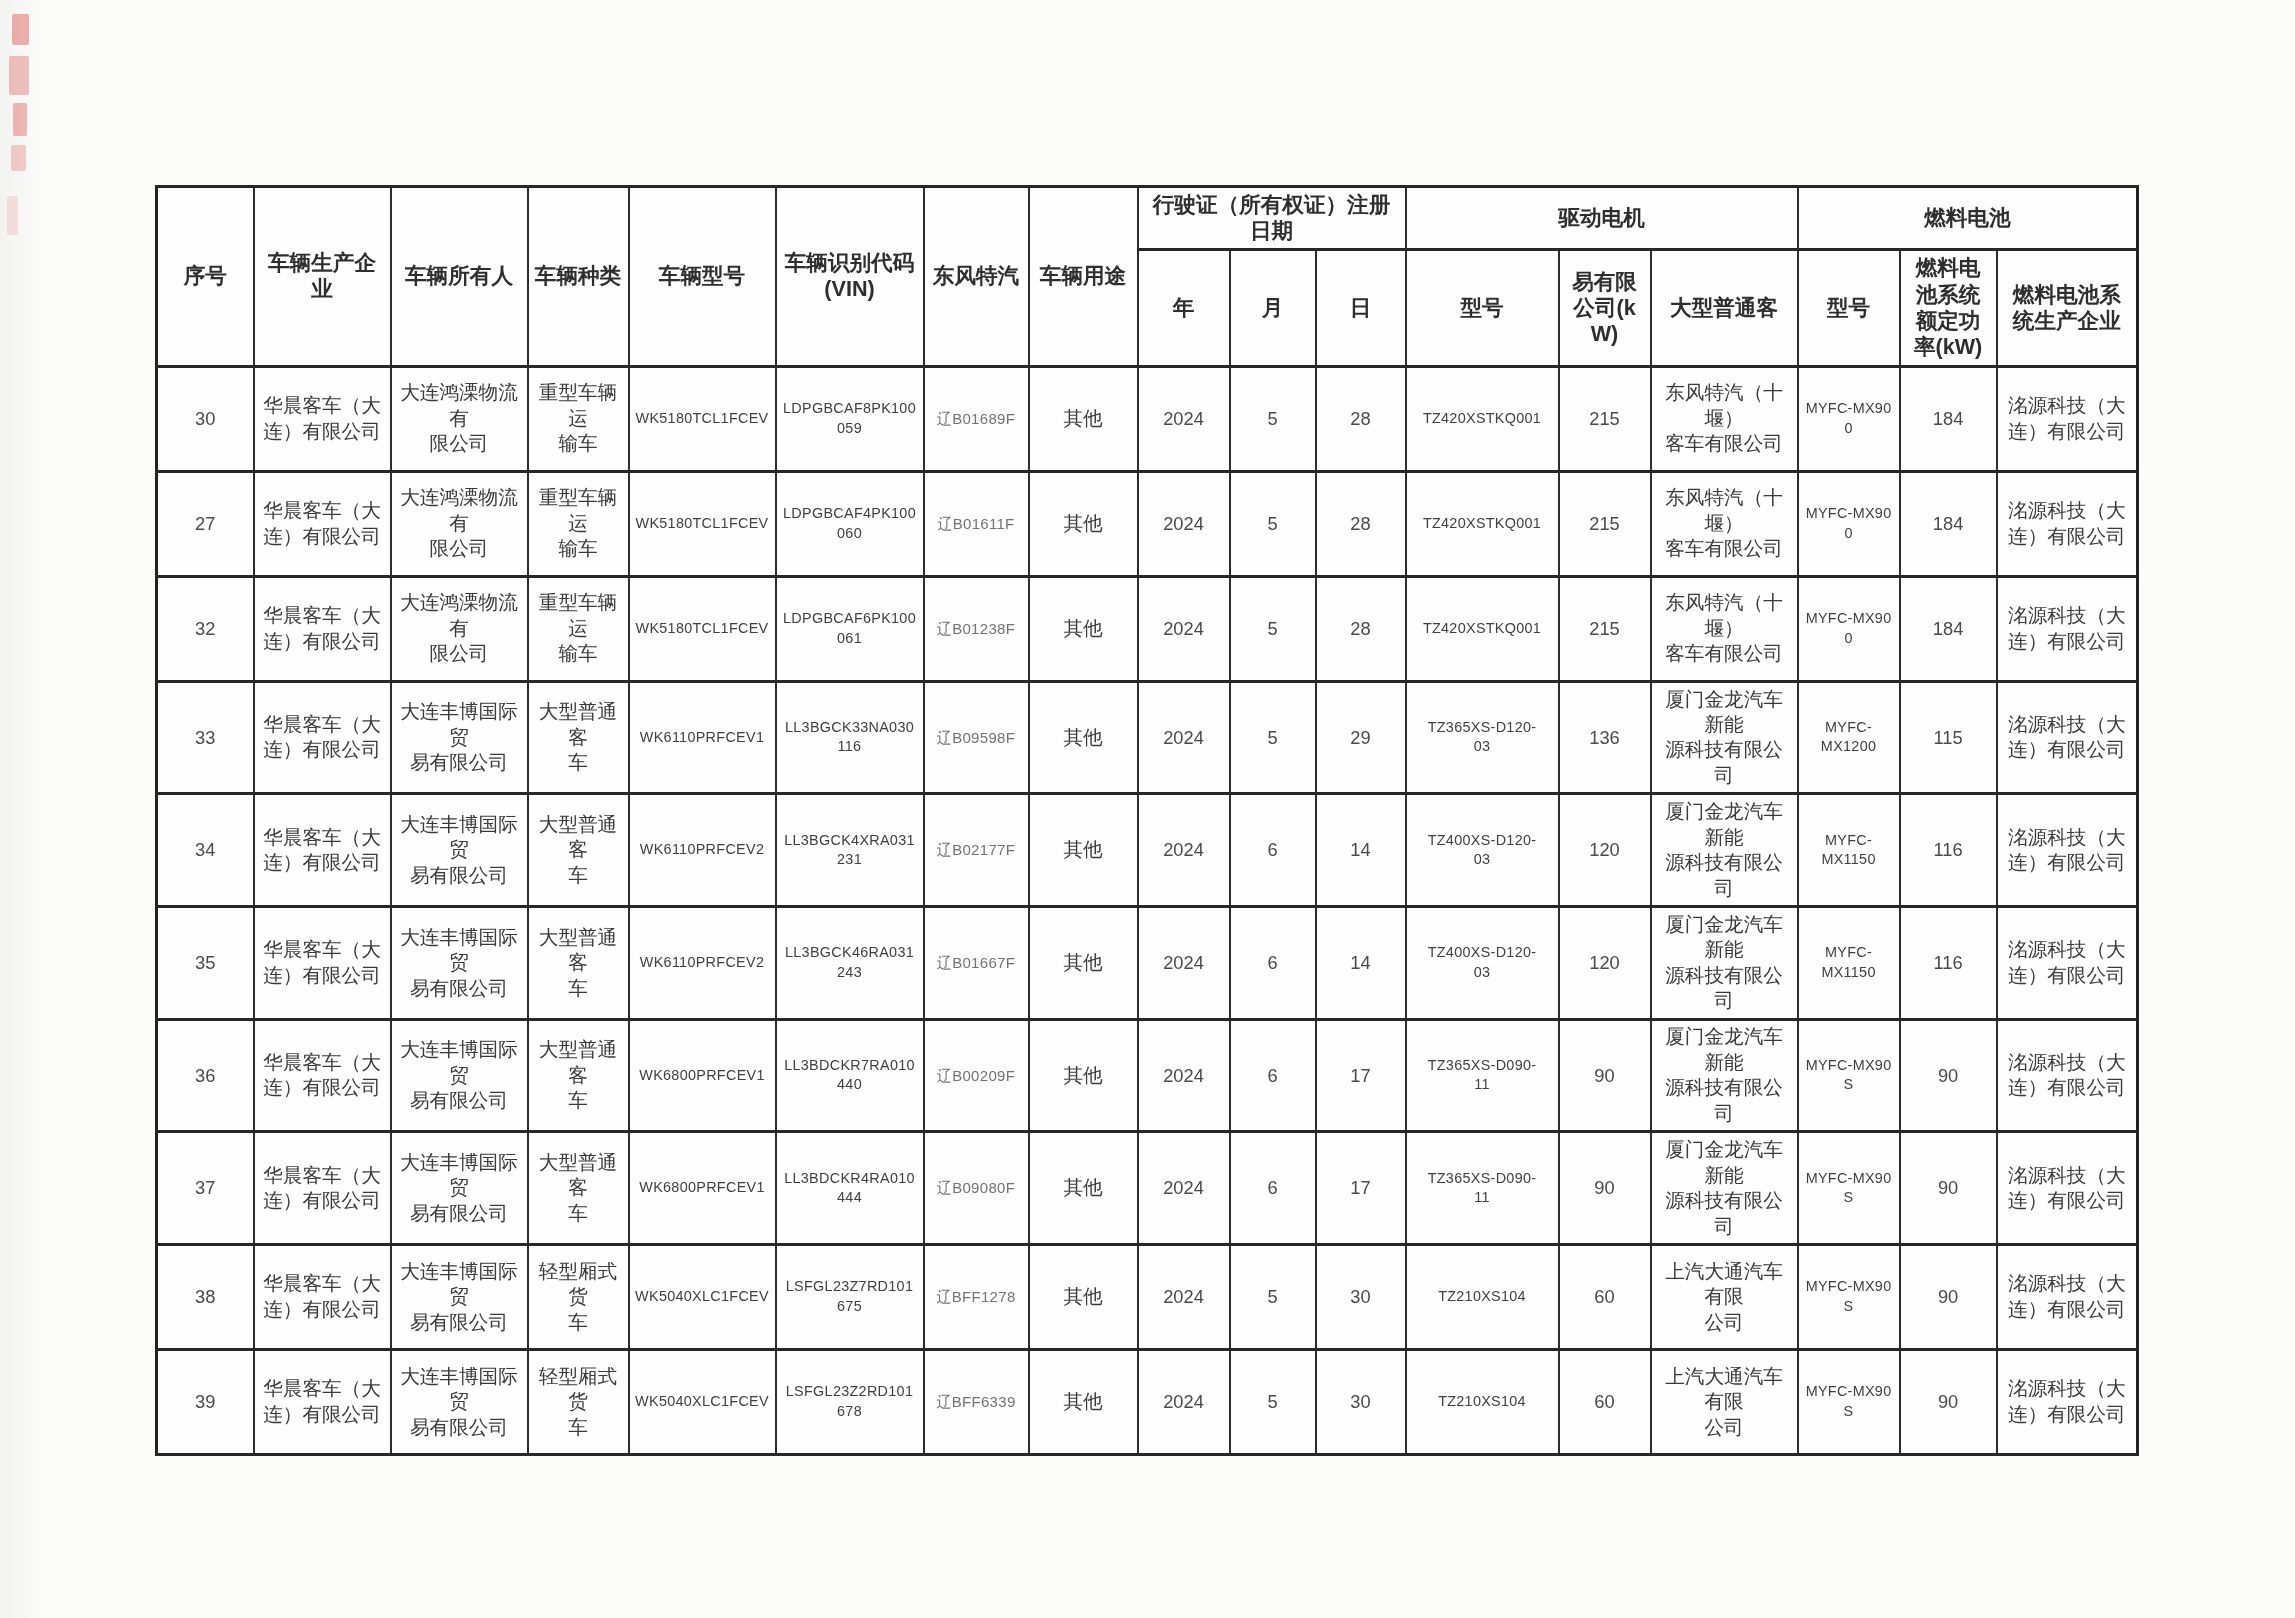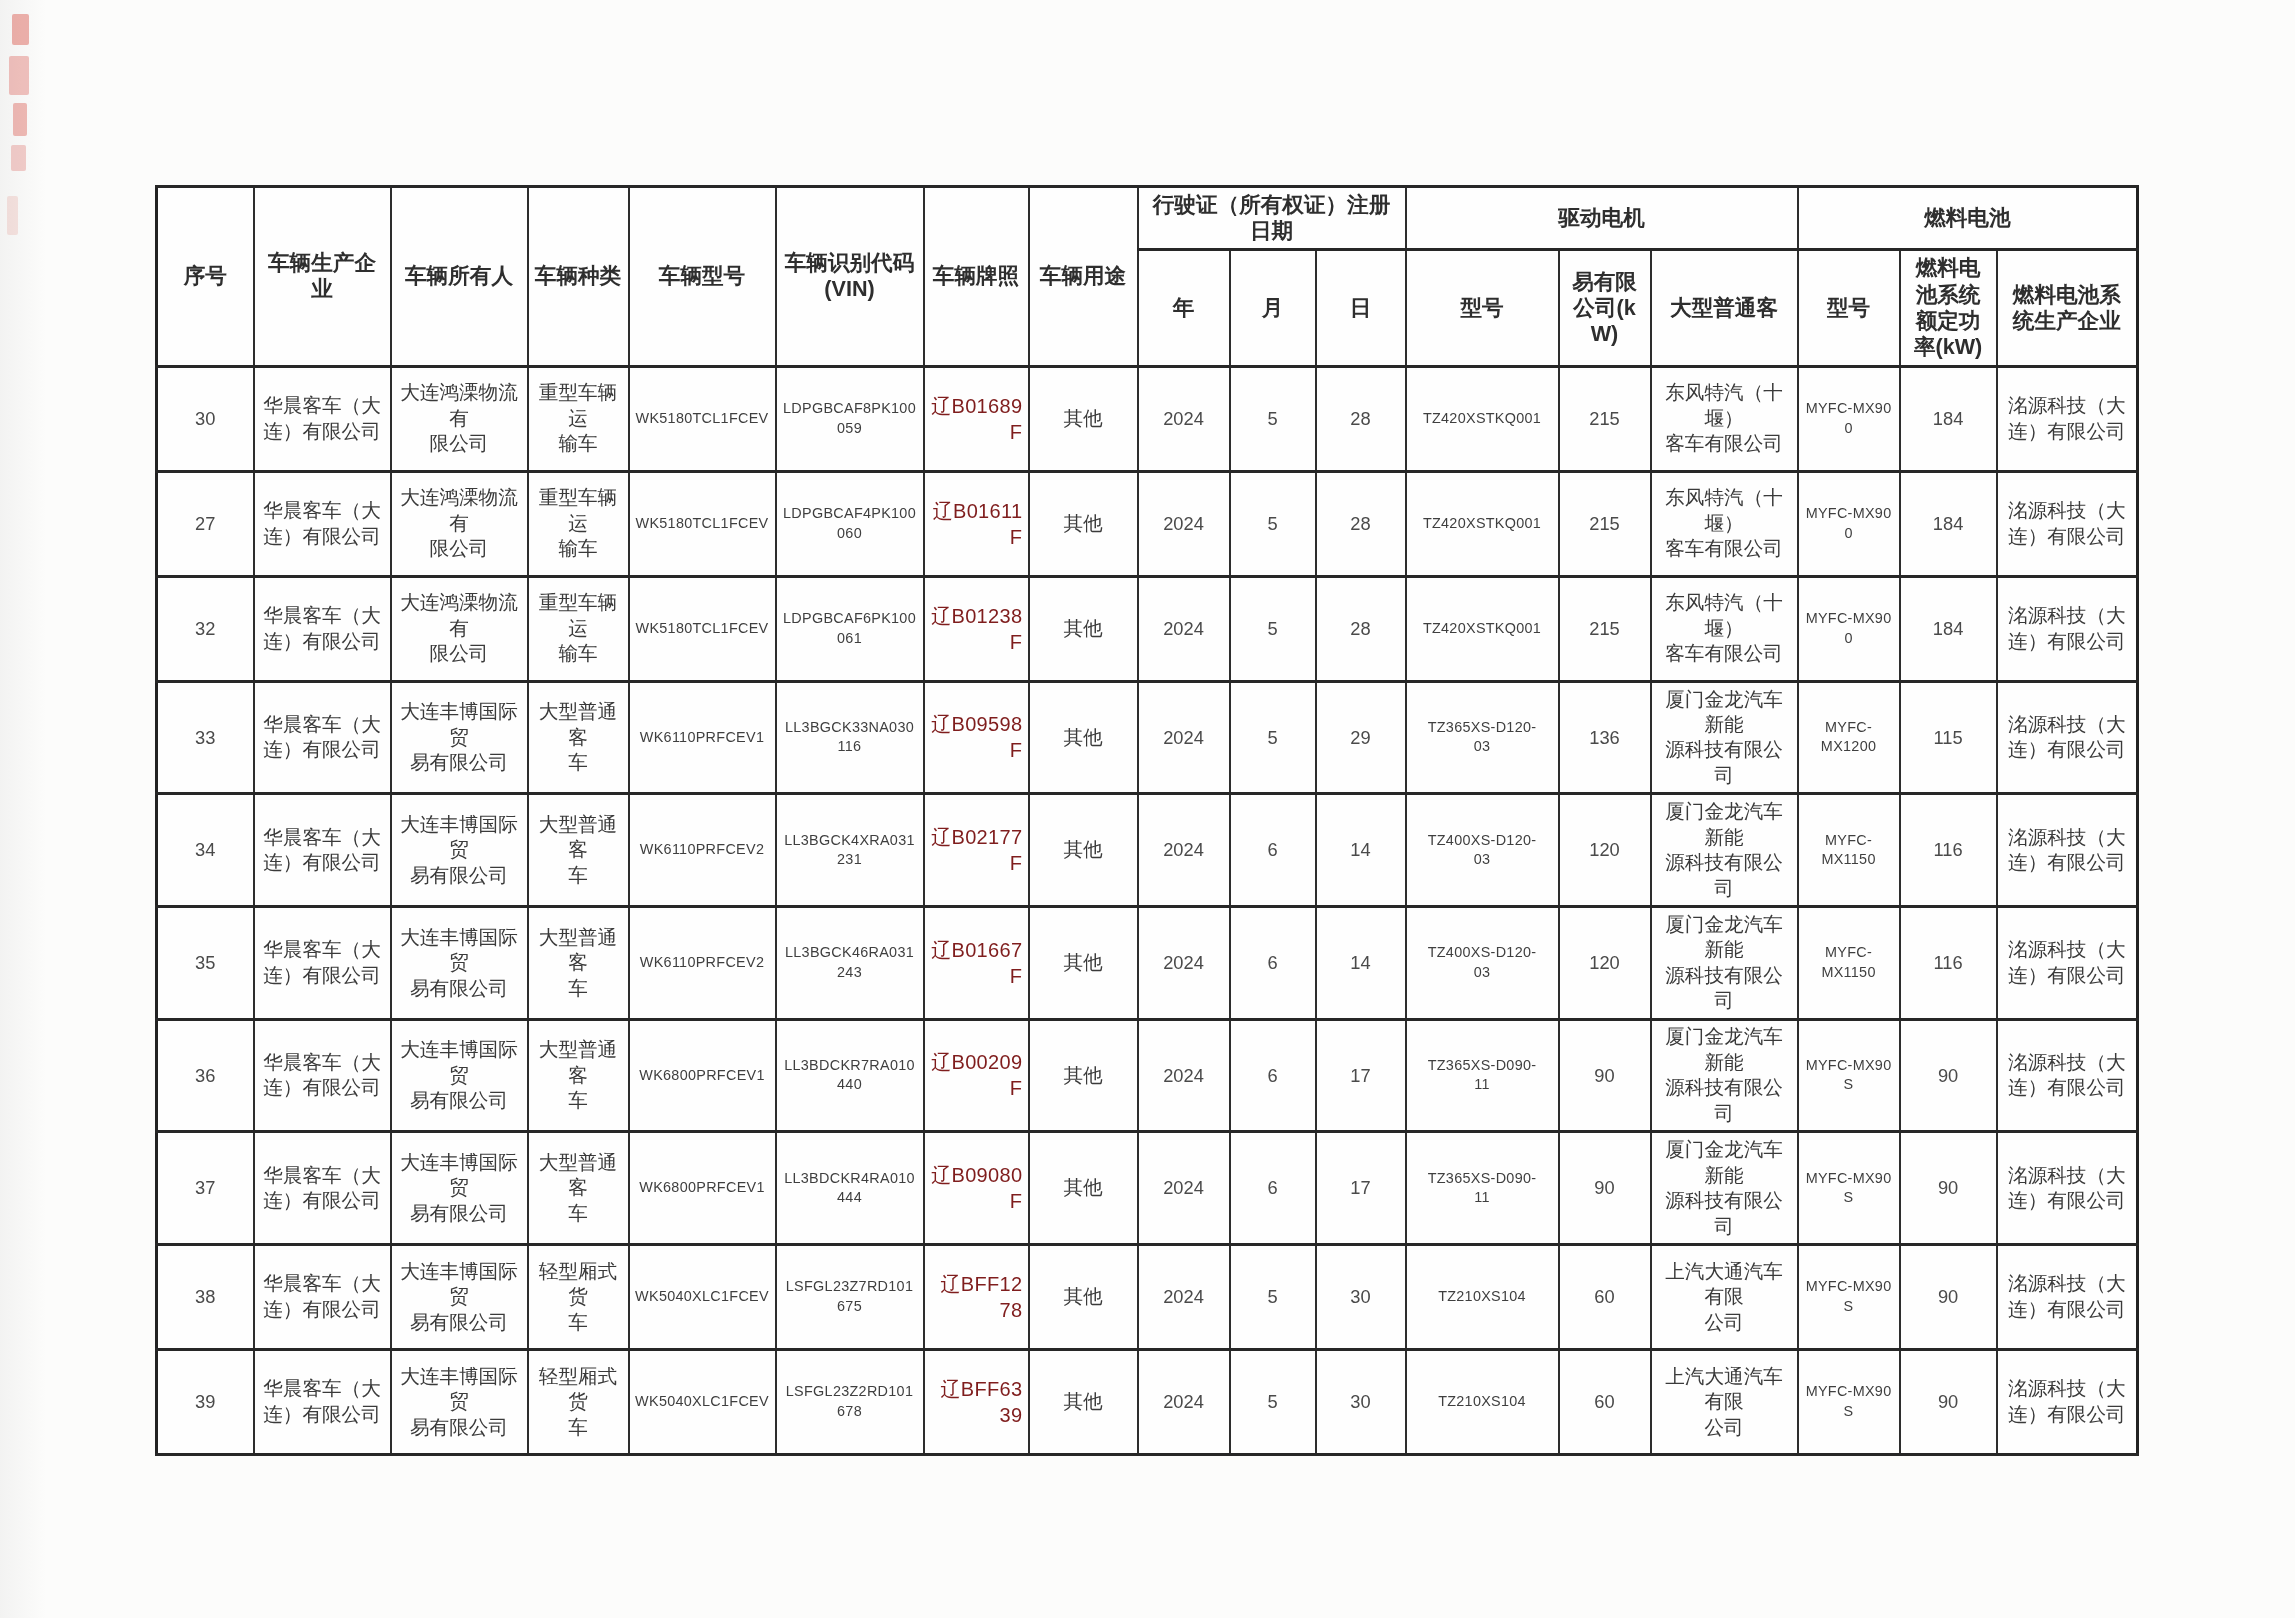--- a/index.html
+++ b/index.html
@@ -45,21 +45,21 @@
   tbody td:nth-child(11),tbody td:nth-child(13),tbody td:nth-child(16){
     font-size:18.3px;color:#4a4a4a;
   }
   
   tbody td:nth-child(5),tbody td:nth-child(6),tbody td:nth-child(12),
   tbody td:nth-child(15){
     font-size:14.4px;color:#3f3f3f;letter-spacing:0.3px;line-height:1.35;
   }
   
   tbody td:nth-child(7){
-    font-size:20px;color:#7f1d1d;letter-spacing:0.3px;text-align:right;
+    font-size:15px;color:#737373;letter-spacing:0.3px;
   }
 </style>
 </head>
 <body>
 
 <div class="edge-streak"></div>
 <div class="red-mark" style="left:11.8px;top:14.4px;width:17px;height:31px;background:rgba(217,84,74,0.45);"></div>
 <div class="red-mark" style="left:9.2px;top:56px;width:19.6px;height:39px;background:rgba(217,84,74,0.35);"></div>
 <div class="red-mark" style="left:13px;top:103px;width:14.4px;height:33px;background:rgba(217,84,74,0.40);"></div>
 <div class="red-mark" style="left:10.5px;top:145px;width:15.7px;height:26px;background:rgba(217,84,74,0.28);"></div>
@@ -87,21 +87,21 @@
         <col style="width:141px">
     </colgroup>
     <thead>
       <tr class="group-row">
         <th rowspan="2">序号</th>
         <th rowspan="2">车辆生产企业</th>
         <th rowspan="2">车辆所有人</th>
         <th rowspan="2">车辆种类</th>
         <th rowspan="2">车辆型号</th>
         <th rowspan="2">车辆识别代码(VIN)</th>
-        <th rowspan="2">车辆牌照</th>
+        <th rowspan="2">东风特汽</th>
         <th rowspan="2">车辆用途</th>
         <th colspan="3">行驶证（所有权证）注册日期</th>
         <th colspan="3">驱动电机</th>
         <th colspan="3">燃料电池</th>
       </tr>
       <tr class="main-row">
         <th>年</th>
         <th>月</th>
         <th>日</th>
         <th>型号</th>

